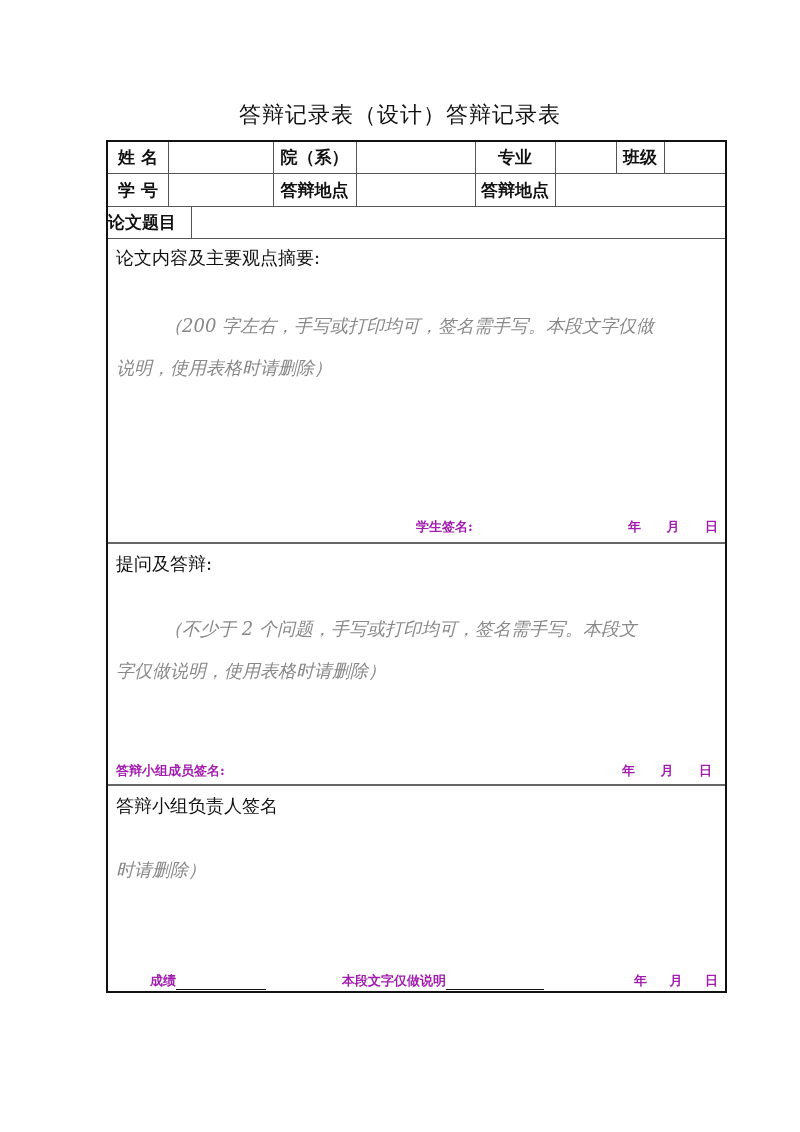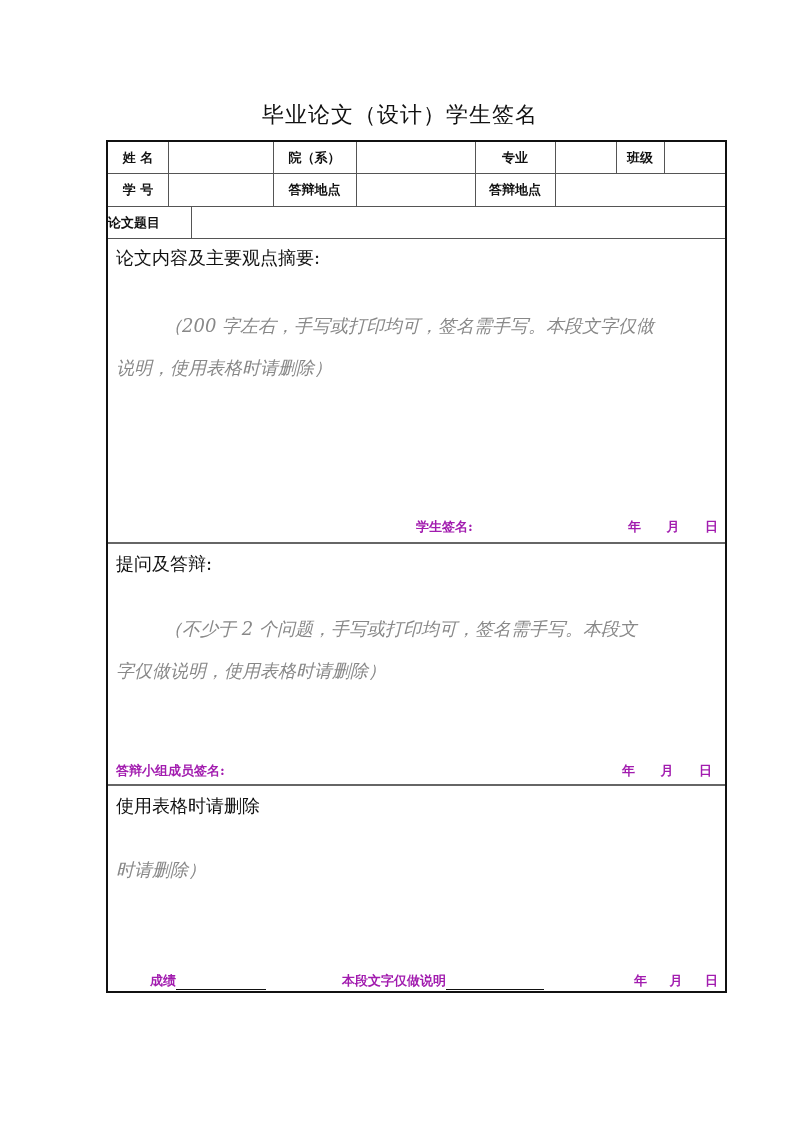--- a/index.html
+++ b/index.html
@@ -5,33 +5,33 @@
   html, body { margin:0; padding:0; background:#ffffff; }
   body { width:800px; height:1132px; position:relative; overflow:hidden;
          font-family:"DejaVu Serif","Liberation Serif",serif; color:#111; }
   .title { position:absolute; left:0; top:100px; width:800px; text-align:center;
            font-size:22px; letter-spacing:1px; color:#111; }
   .table { position:absolute; left:106px; top:140px; width:621px; height:853px;
            border:2px solid #111; box-sizing:border-box; }
   .hline { position:absolute; left:0; right:0; height:0; border-top:1px solid #555; }
   .vline { position:absolute; width:0; border-left:1px solid #555; }
   .cell { position:absolute; display:flex; align-items:center; justify-content:center;
-          font-size:13px; font-weight:bold; color:#111; }
+          font-size:17px; font-weight:bold; color:#111; }
   .input { position:absolute; }
   .label-left { position:absolute; font-size:18px; font-weight:normal; color:#111; }
   .hint { position:absolute; left:8px; right:8px; font-size:18px; font-style:italic;
           color:#888; line-height:42px; }
   .hint .indent { display:inline-block; width:48px; }
   .sig { position:absolute; font-size:13px; font-weight:bold; color:#a21caf; }
   .ul { display:inline-block; border-bottom:1px solid #111; vertical-align:bottom; height:12px; }
 </style>
 </head>
 <body>
 
-<div class="title">毕业论文（设计）学生签名</div>
+<div class="title">答辩记录表（设计）答辩记录表</div>
 
 <div class="table">
 
   <div class="hline" style="top:31px"></div>
   <div class="hline" style="top:64px"></div>
   <div class="hline" style="top:96px"></div>
   <div class="hline" style="top:400px;border-top:2px solid #666"></div>
   <div class="hline" style="top:642px;border-top:2px solid #666"></div>
 
   <div class="vline" style="left:60px;top:0;height:64px"></div>
@@ -80,21 +80,21 @@
     <div><span class="indent"></span><span>（不少于 2 个问题，手写或打印均可，签名需手写。本段文</span></div>
     <div>字仅做说明，使用表格时请删除）</div>
   </div>
   <div class="sig" style="left:8px;top:620px">答辩小组成员签名:</div>
   <div class="sig" style="left:514px;top:620px;width:90px;display:flex;justify-content:space-between">
     <span>年</span>
     <span>月</span>
     <span>日</span>
   </div>
 
-  <div class="label-left" style="left:8px;top:652px">使用表格时请删除</div>
+  <div class="label-left" style="left:8px;top:652px">答辩小组负责人签名</div>
   <div class="hint" style="top:707px">
     <div>时请删除）</div>
   </div>
   <div class="sig" style="left:42px;top:830px">
     <span>成绩</span><span class="ul" style="width:90px"></span>
   </div>
   <div class="sig" style="left:234px;top:830px">
     <span>本段文字仅做说明</span><span class="ul" style="width:98px"></span>
   </div>
   <div class="sig" style="left:526px;top:830px;width:84px;display:flex;justify-content:space-between">

